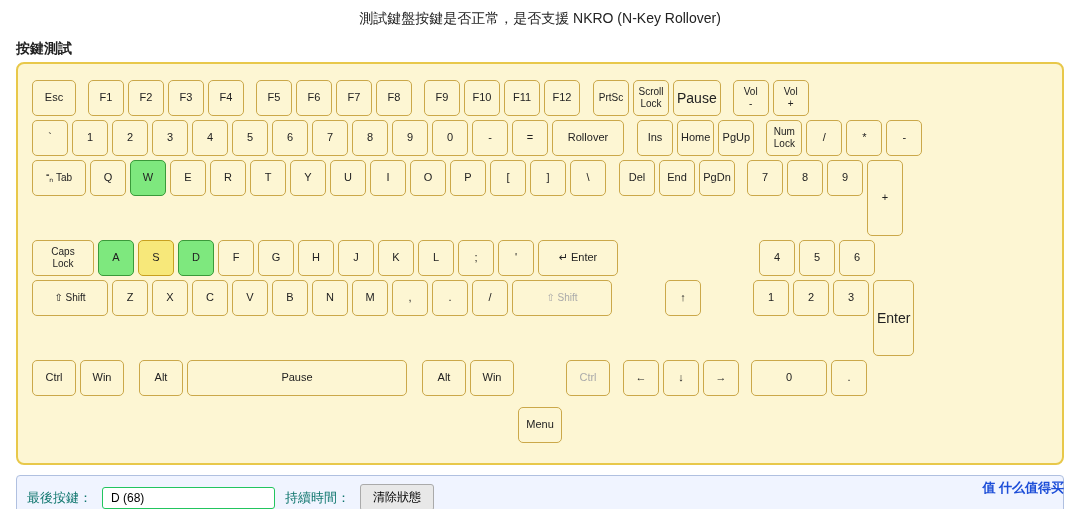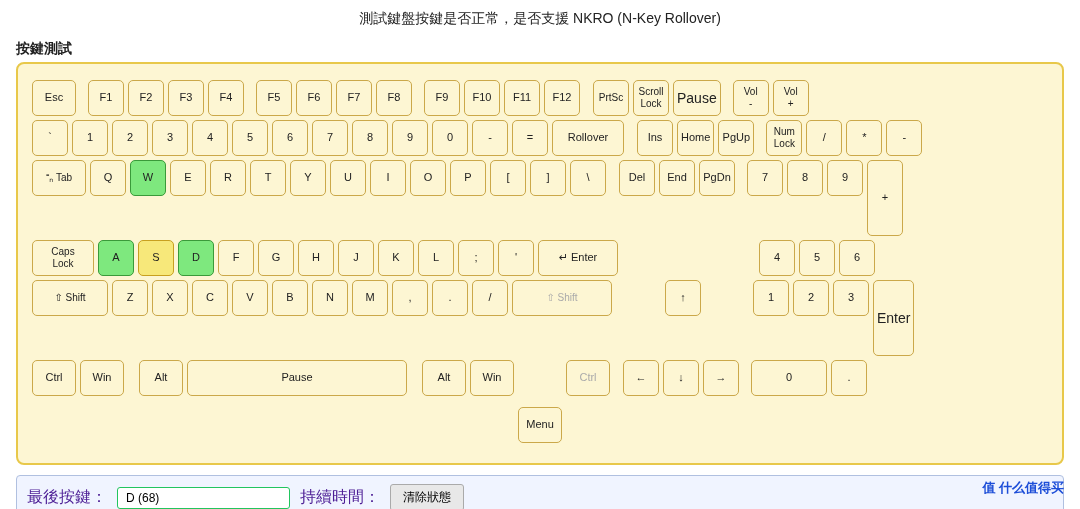--- a/index.html
+++ b/index.html
@@ -95,22 +95,22 @@
       display: flex;
       align-items: center;
       gap: 10px;
       margin-top: 10px;
       padding: 8px 10px;
       background: #f0f4ff;
       border: 1px solid #b0c0e0;
       border-radius: 4px;
     }
     .status-label {
-      font-size: 16px;
-      color: #4c1d95;
+      font-size: 13px;
+      color: #0f766e;
       white-space: nowrap;
     }
     .status-input {
       border: 1px solid #22c55e;
       border-radius: 3px;
       padding: 3px 8px;
       font-size: 12px;
       background: #fff;
       min-width: 100px;
     }

